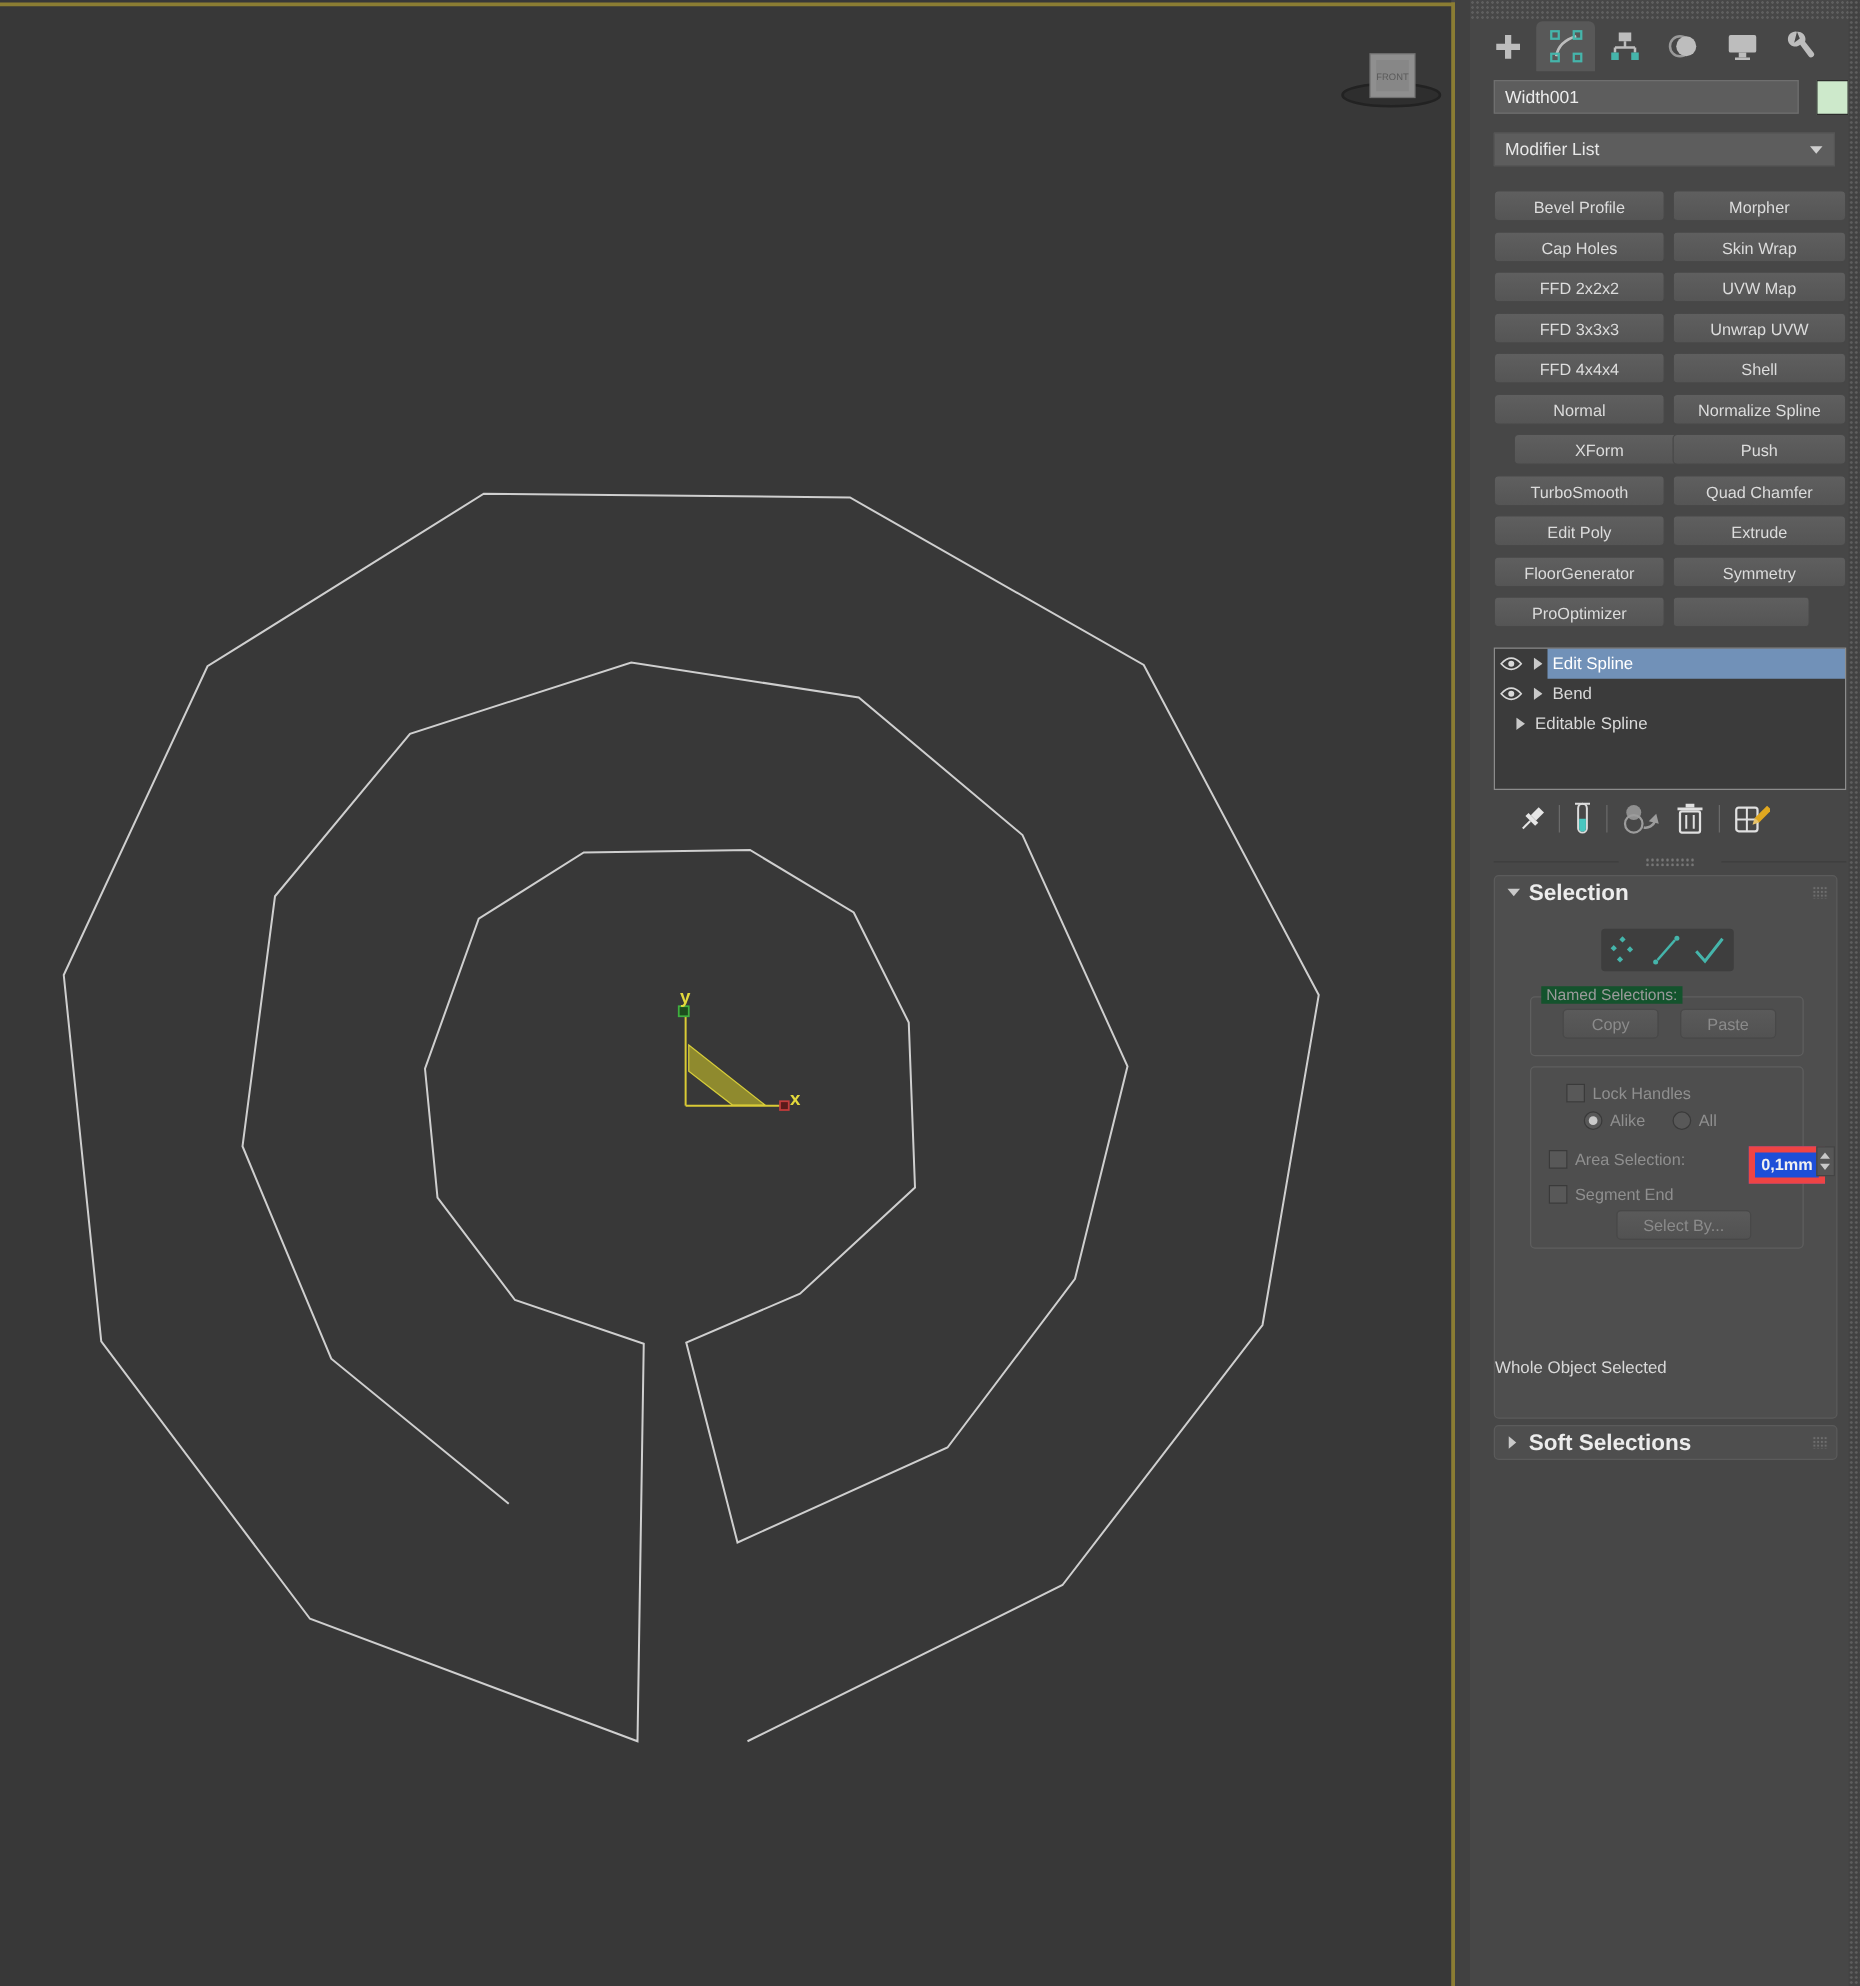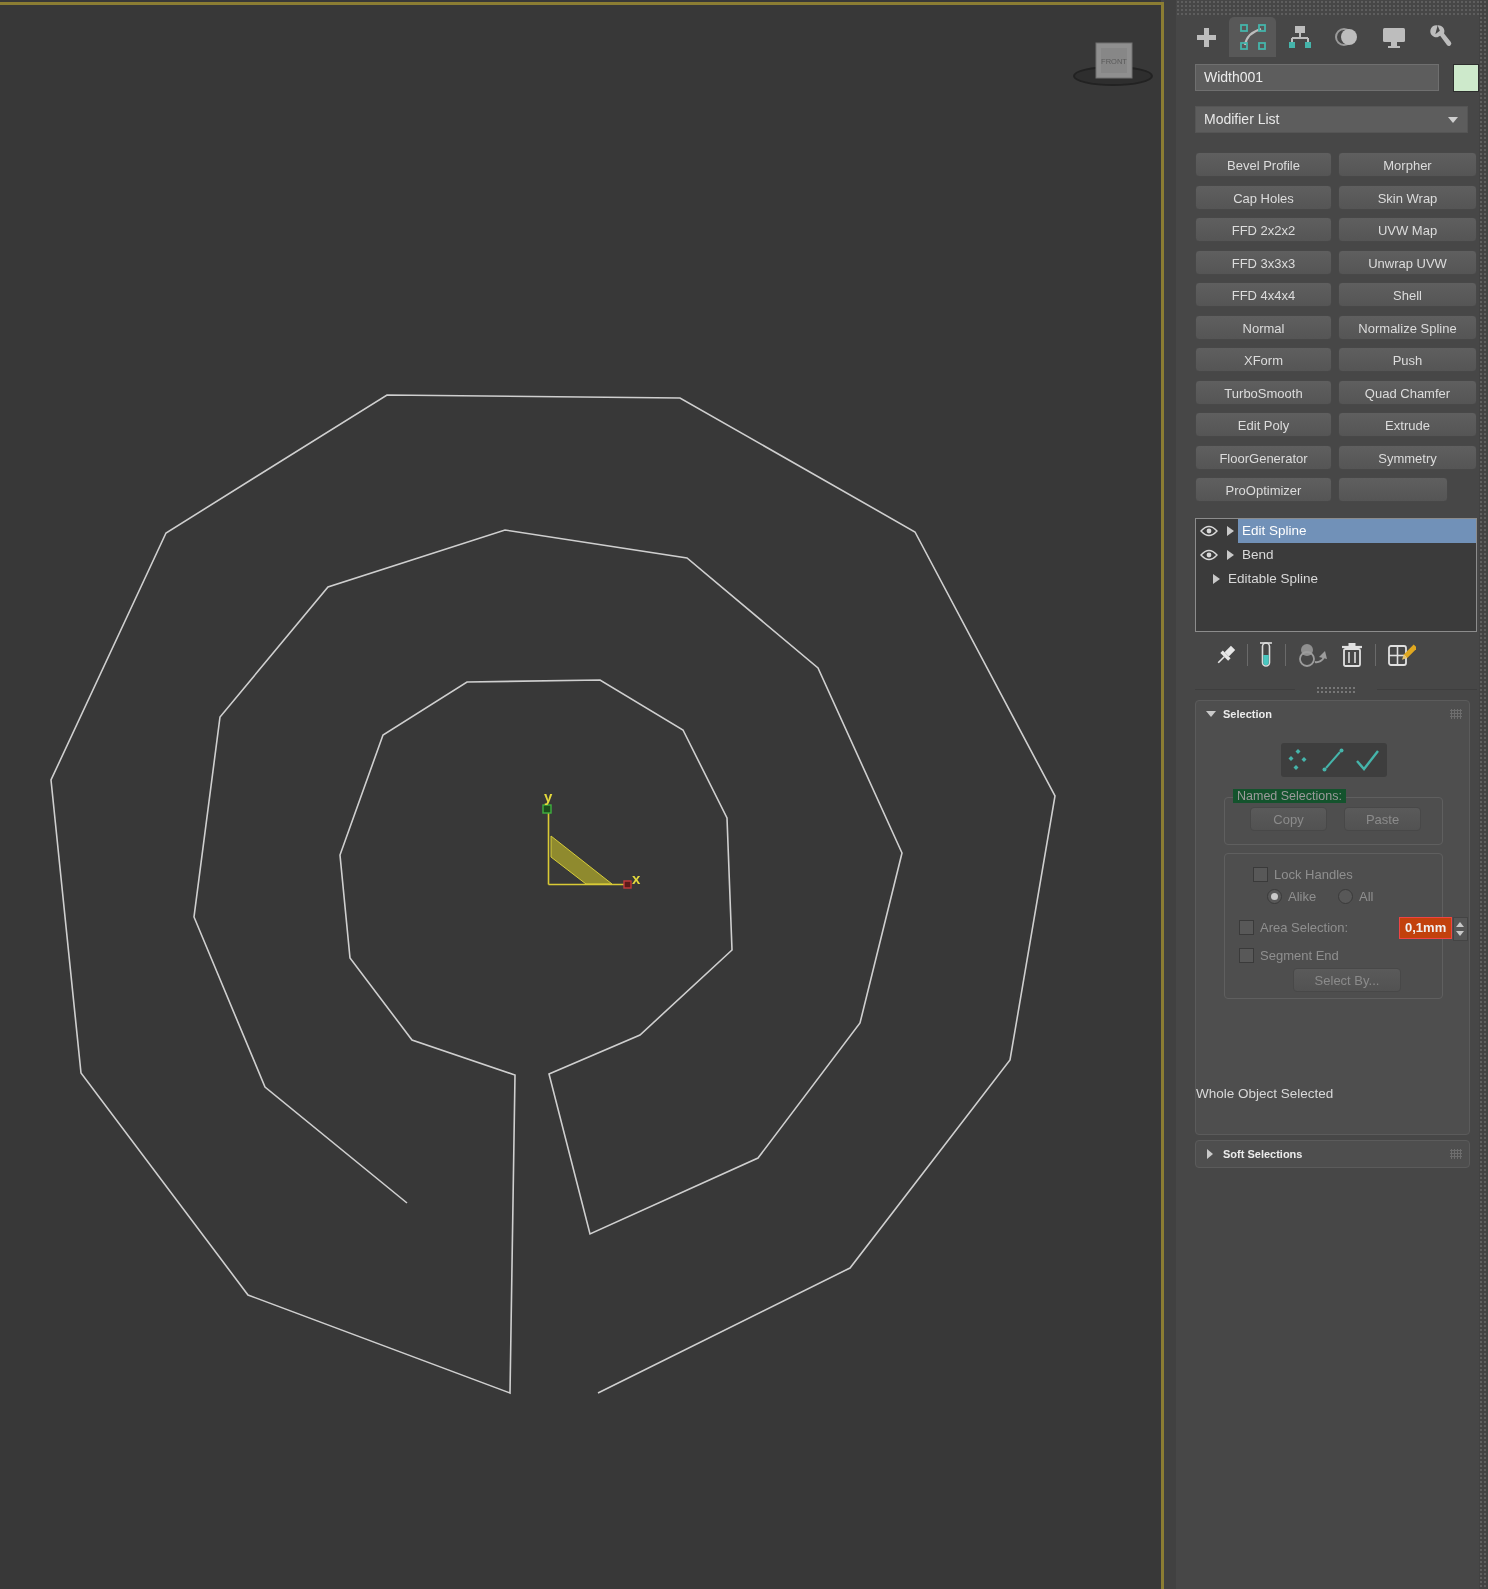--- a/index.html
+++ b/index.html
@@ -40,34 +40,34 @@
   .stack-row .eye{width:26px;display:flex;justify-content:center;}
   .stack-row .tri{width:16px;display:flex;justify-content:center;}
   .stack-row .lbl{flex:1;height:24px;line-height:24px;padding-left:4px;}
   .stack-row .lbl.sel{background:#7191b8;color:#ffffff;}
   .stack-row.base .tri{margin-left:12px;}
   
   #stacktools{position:absolute;left:19px;top:640px;width:282px;height:32px;}
   .sep{position:absolute;top:4px;width:1px;height:22px;background:#6a6a6a;}
   
   .rollout{position:absolute;left:19px;width:275px;background:#4e4e4e;border:1px solid #5b5b5b;border-radius:4px;box-sizing:border-box;}
-  .ro-head{position:relative;height:26px;line-height:26px;color:#ececec;font-size:11px;font-weight:bold;}
+  .ro-head{position:relative;height:26px;line-height:26px;color:#ececec;font-size:18px;font-weight:bold;}
   .ro-head .tri-d{position:absolute;left:10px;top:10px;width:0;height:0;border-left:5px solid transparent;border-right:5px solid transparent;border-top:6px solid #c9c9c9;}
   .ro-head .tri-r{position:absolute;left:11px;top:8px;width:0;height:0;border-top:5px solid transparent;border-bottom:5px solid transparent;border-left:6px solid #c9c9c9;}
   .ro-head .title{margin-left:27px;}
   .ro-head .grip{position:absolute;right:7px;top:8px;width:12px;height:10px;background-image:radial-gradient(circle,#6e6e6e 1px,transparent 1.2px);background-size:3px 3px;}
   .groupbox{position:absolute;border:1px solid #5f5f5f;border-radius:4px;}
   .groupbox .legend{position:absolute;top:-9px;left:8px;background:#14532d;padding:0 4px;color:#9b9b9b;font-size:12.5px;}
   .dbtn{position:absolute;background:linear-gradient(#5a5a5a,#525252);border:1px solid #484848;border-radius:4px;
         color:#8b8b8b;font-size:13px;text-align:center;box-sizing:border-box;}
   .glabel{position:absolute;color:#8f8f8f;font-size:13px;white-space:nowrap;}
   .cb{position:absolute;width:13px;height:13px;background:#585858;border:1px solid #3a3a3a;}
   .radio{position:absolute;width:13px;height:13px;border-radius:50%;background:#585858;border:1px solid #3a3a3a;}
   .radio.sel::after{content:"";position:absolute;left:3px;top:3px;width:7px;height:7px;border-radius:50%;background:#c9c9c9;}
-  #area-field{position:absolute;left:174px;top:-3px;width:46px;height:20px;background:#c2410c;border:1px solid #ef4444;
+  #area-field{position:absolute;left:174px;top:-3px;width:46px;height:20px;background:#1d4ed8;border:5px solid #ef4444;
         color:#f0f0f0;font-size:13px;font-weight:bold;line-height:20px;padding-left:5px;overflow:hidden;white-space:nowrap;}
   #area-spin{position:absolute;left:228px;top:-3px;width:13px;height:22px;background:#565656;border:1px solid #444;}
   #area-spin .up{position:absolute;left:2px;top:4px;width:0;height:0;border-left:4px solid transparent;border-right:4px solid transparent;border-bottom:5px solid #c9c9c9;}
   #area-spin .dn{position:absolute;left:2px;bottom:4px;width:0;height:0;border-left:4px solid transparent;border-right:4px solid transparent;border-top:5px solid #c9c9c9;}
   #status-text{position:absolute;left:0;width:100%;text-align:left;color:#d8d8d8;font-size:13.5px;}
   
   #hsplit{position:absolute;left:19px;top:686px;width:282px;height:8px;}
   #hsplit .line{position:absolute;top:3px;width:100px;height:1px;background:#3e3e3e;}
   #hsplit .grip{position:absolute;left:121px;top:0;width:40px;height:7px;background-image:radial-gradient(circle,#777 1px,transparent 1.2px);background-size:4px 4px;}
   .subobj-strip{position:absolute;left:85px;top:42px;width:106px;height:34px;background:#3e3e3e;border-radius:3px;display:flex;align-items:center;justify-content:space-around;}
@@ -169,21 +169,21 @@
       <div class="mbtn" style="left:0;   top:33px; width:137px">Cap Holes</div>
       <div class="mbtn" style="left:143px;top:33px; width:139px">Skin Wrap</div>
       <div class="mbtn" style="left:0;   top:65px; width:137px">FFD 2x2x2</div>
       <div class="mbtn" style="left:143px;top:65px; width:139px">UVW Map</div>
       <div class="mbtn" style="left:0;   top:98px; width:137px">FFD 3x3x3</div>
       <div class="mbtn" style="left:143px;top:98px; width:139px">Unwrap UVW</div>
       <div class="mbtn" style="left:0;   top:130px;width:137px">FFD 4x4x4</div>
       <div class="mbtn" style="left:143px;top:130px;width:139px">Shell</div>
       <div class="mbtn" style="left:0;   top:163px;width:137px">Normal</div>
       <div class="mbtn" style="left:143px;top:163px;width:139px">Normalize Spline</div>
-      <div class="mbtn" style="left:0;   top:195px;width:137px">XForm</div>
+      <div class="mbtn" style="left:16px;   top:195px;width:137px">XForm</div>
       <div class="mbtn" style="left:143px;top:195px;width:139px">Push</div>
       <div class="mbtn" style="left:0;   top:228px;width:137px">TurboSmooth</div>
       <div class="mbtn" style="left:143px;top:228px;width:139px">Quad Chamfer</div>
       <div class="mbtn" style="left:0;   top:260px;width:137px">Edit Poly</div>
       <div class="mbtn" style="left:143px;top:260px;width:139px">Extrude</div>
       <div class="mbtn" style="left:0;   top:293px;width:137px">FloorGenerator</div>
       <div class="mbtn" style="left:143px;top:293px;width:139px">Symmetry</div>
       <div class="mbtn" style="left:0;   top:325px;width:137px">ProOptimizer</div>
       <div class="mbtn" style="left:143px;top:325px;width:110px"></div>
     </div>

